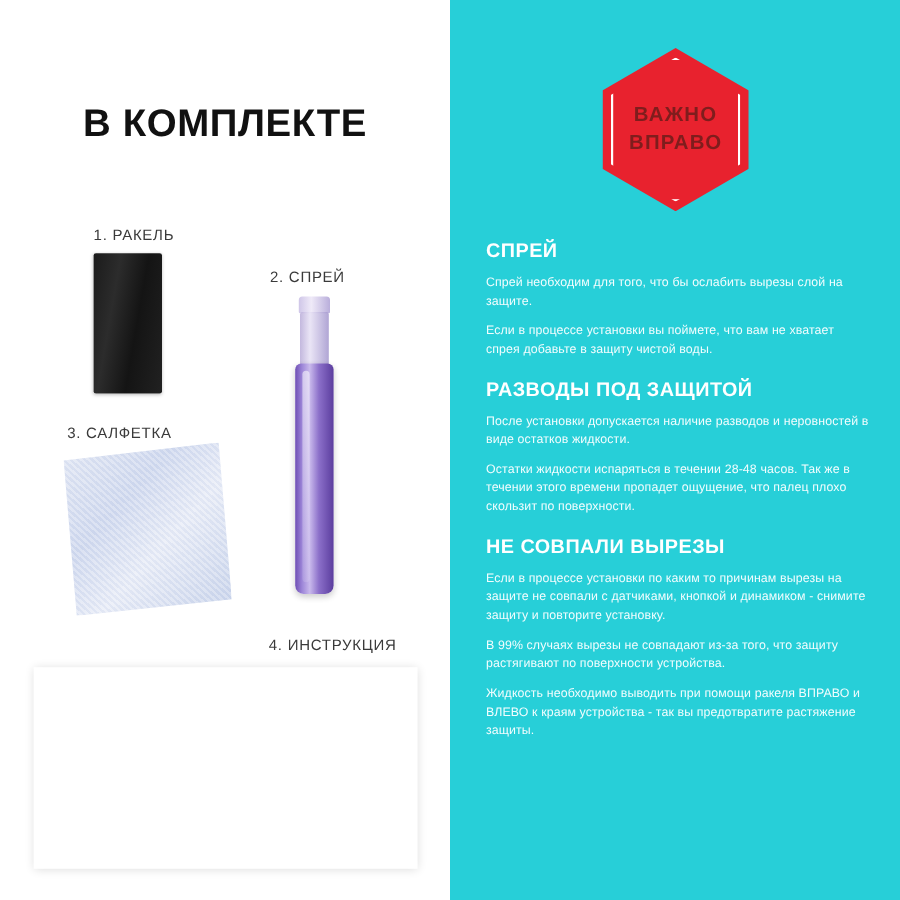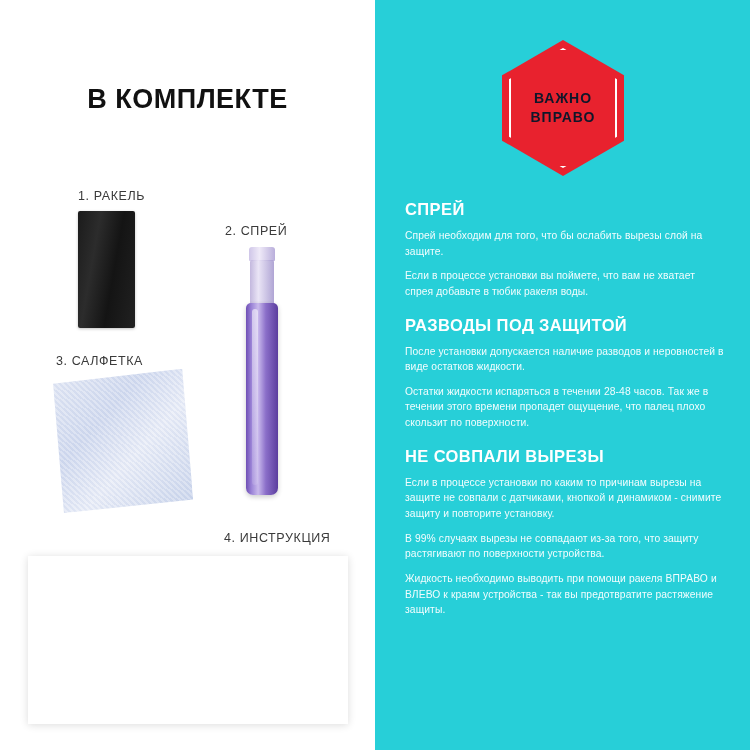--- a/index.html
+++ b/index.html
@@ -27,21 +27,21 @@
     height: 750px;
     background: #ffffff;
     flex: none;
   }
   .left-title {
     position: absolute;
     left: 0;
     top: 84px;
     width: 375px;
     text-align: center;
-    font-size: 27px;
+    font-size: 32px;
     font-weight: bold;
     letter-spacing: 0.5px;
     color: #111111;
   }
 
   .label {
     position: absolute;
     font-size: 12.5px;
     letter-spacing: 0.6px;
     color: #3a3a3a;
@@ -189,25 +189,25 @@
     border: 2px solid #ffffff;
     clip-path: polygon(50% 0%, 100% 26%, 100% 74%, 50% 100%, 0% 74%, 0% 26%);
   }
   .hex-text {
     position: absolute;
     inset: 0;
     display: flex;
     flex-direction: column;
     align-items: center;
     justify-content: center;
-    font-size: 14px;
+    font-size: 17px;
     font-weight: bold;
     letter-spacing: 1px;
     line-height: 1.35;
-    color: #0f172a;
+    color: #7f1d1d;
   }
 
   .sections {
     position: absolute;
     left: 30px;
     top: 200px;
     width: 320px;
   }
   .section { margin-bottom: 16px; }
   .section h3 {
@@ -263,21 +263,21 @@
         <span>ВПРАВО</span>
       </div>
     </div>
 
     <div class="sections">
 
 
       <div class="section">
         <h3>СПРЕЙ</h3>
         <p>Спрей необходим для того, что бы ослабить вырезы слой на защите.</p>
-        <p>Если в процессе установки вы поймете, что вам не хватает спрея добавьте в тюбик ракеля воды.</p>
+        <p>Если в процессе установки вы поймете, что вам не хватает спрея добавьте в защиту чистой воды.</p>
       </div>
 
       <div class="section">
         <h3>РАЗВОДЫ ПОД ЗАЩИТОЙ</h3>
         <p>После установки допускается наличие разводов и неровностей в виде остатков жидкости.</p>
         <p>Остатки жидкости испаряться в течении 28-48 часов. Так же в течении этого времени пропадет ощущение, что палец плохо скользит по поверхности.</p>
       </div>
 
       <div class="section">
         <h3>НЕ СОВПАЛИ ВЫРЕЗЫ</h3>

